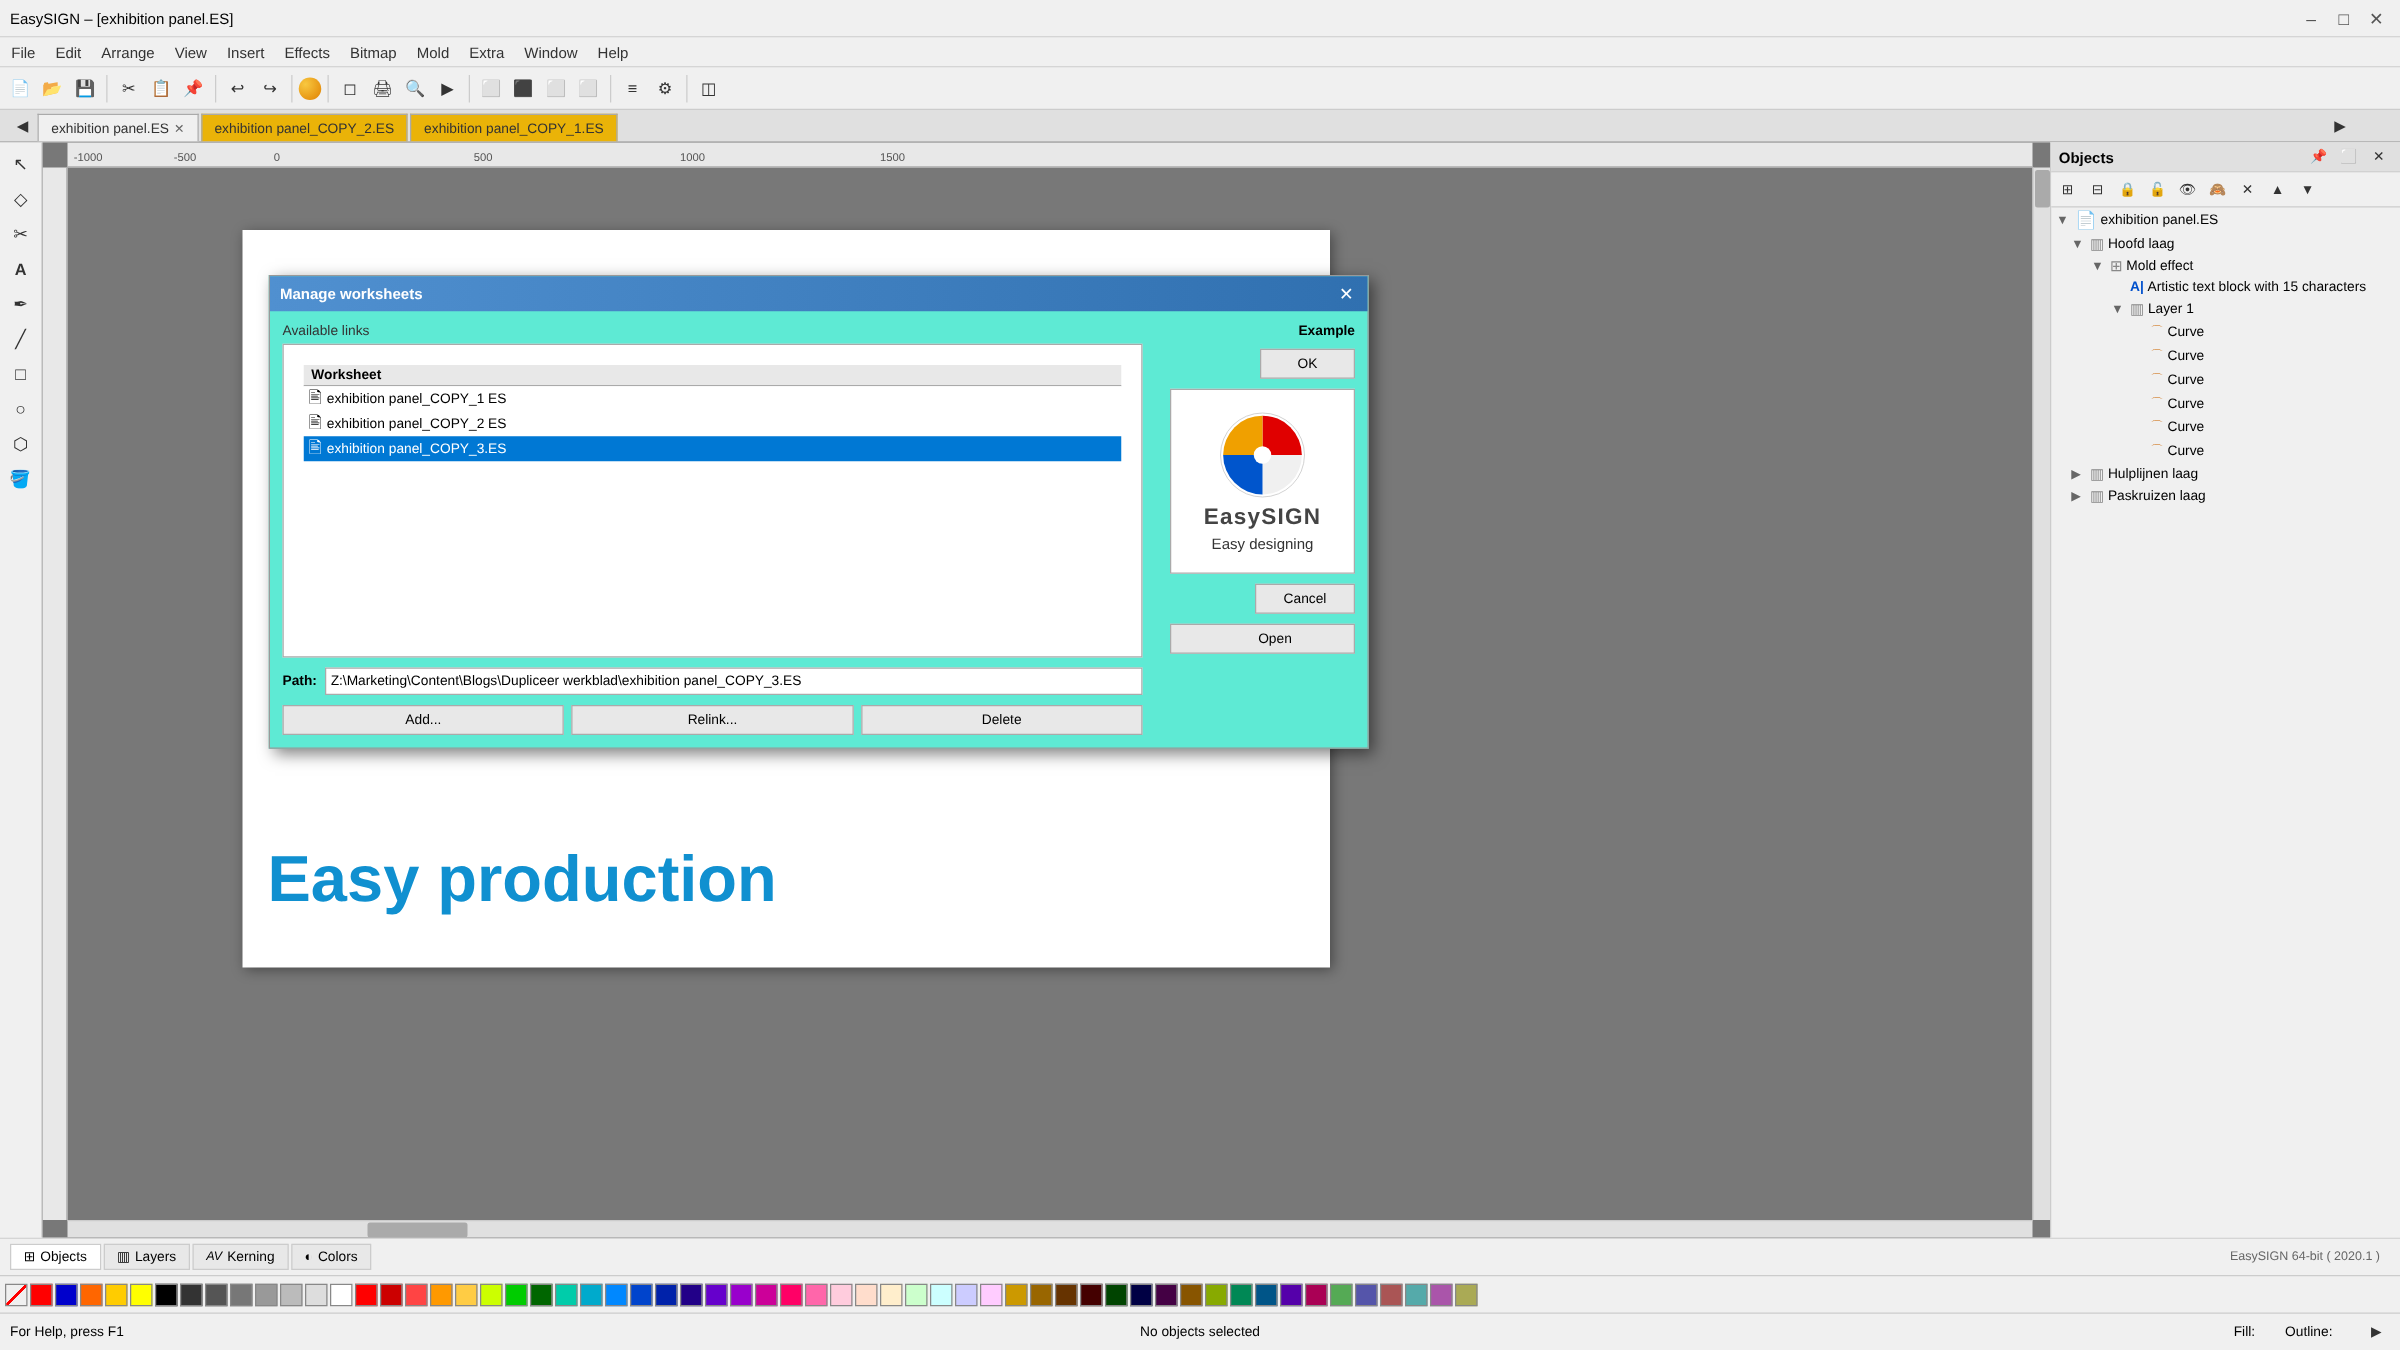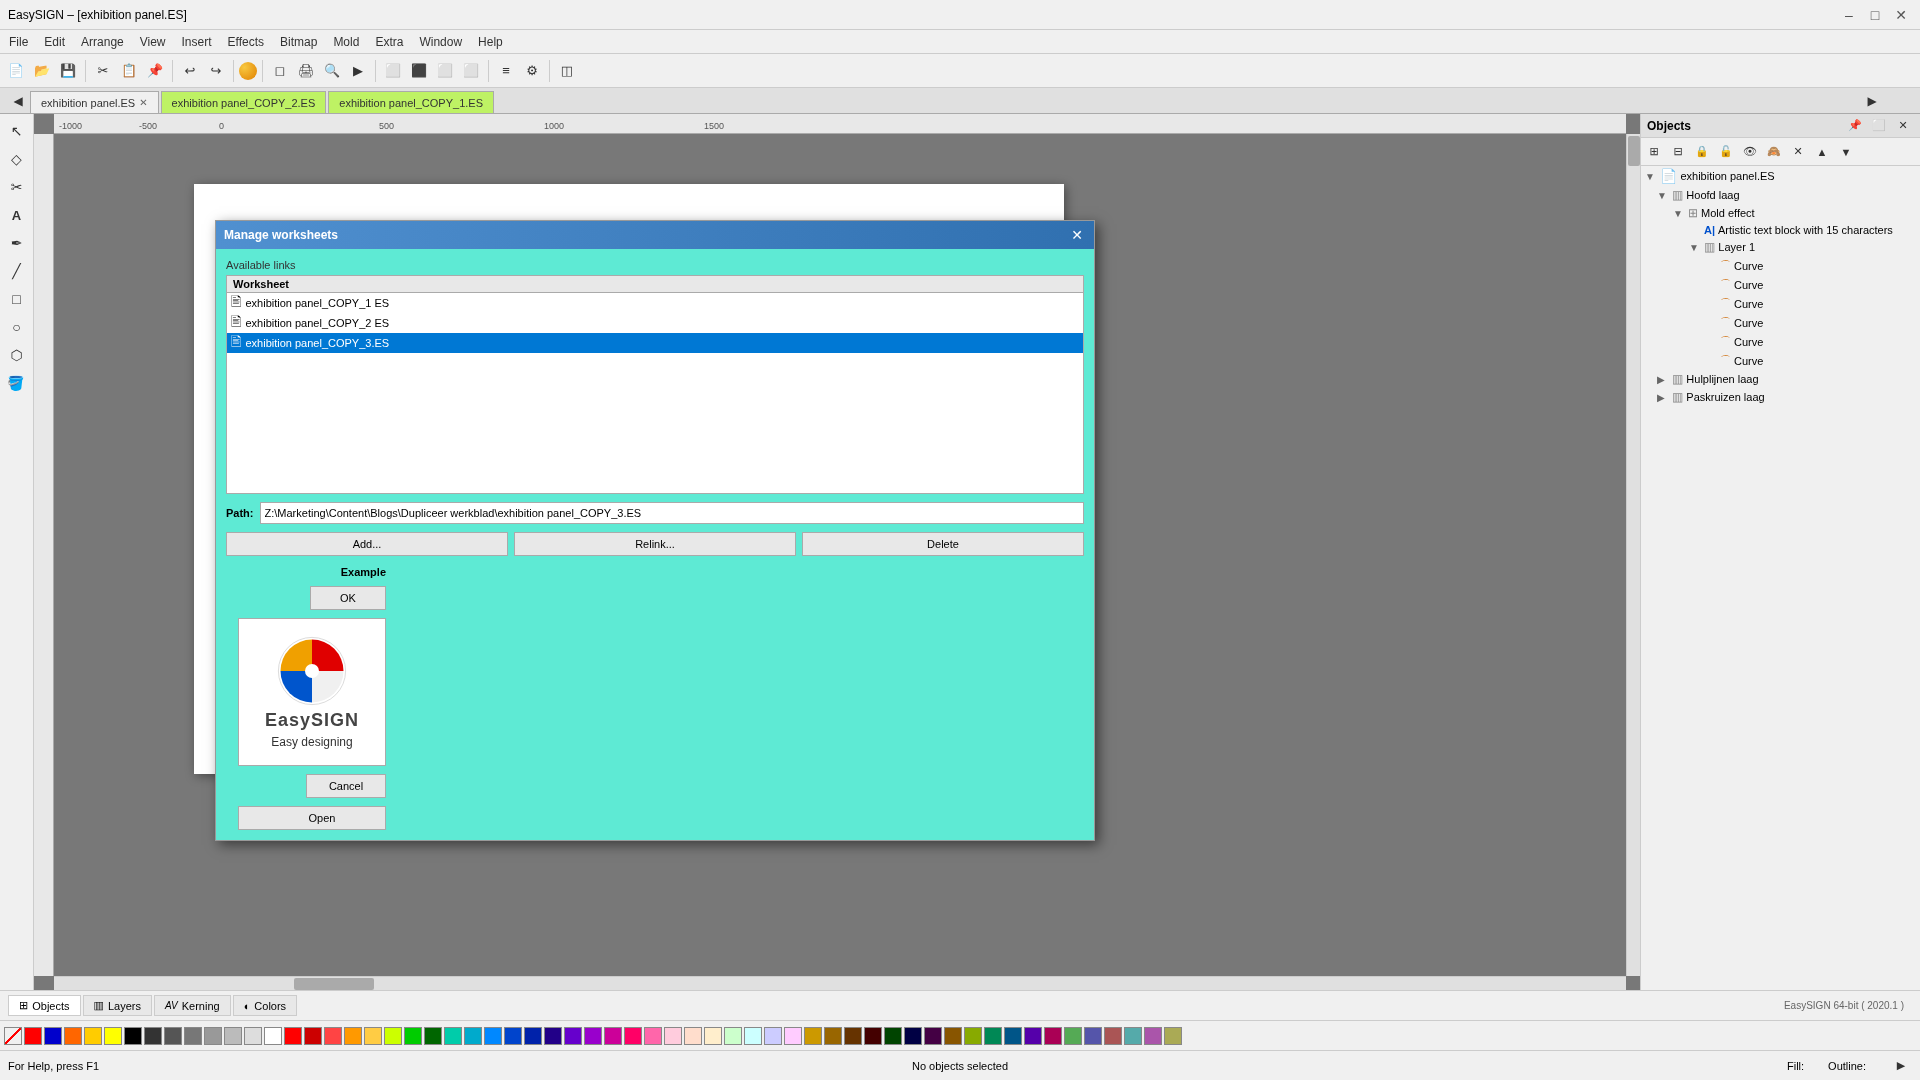--- a/index.html
+++ b/index.html
@@ -89,21 +89,21 @@
       height: 26px;
       background: #e0e0e0;
       display: flex;
       align-items: flex-end;
       padding: 0 36px;
       border-bottom: 1px solid #aaa;
     }
     .tab {
       height: 22px;
       padding: 0 10px;
-      background: #bef264;
+      background: #eab308;
       border: 1px solid #aaa;
       border-bottom: none;
       cursor: pointer;
       display: flex; align-items: center; gap: 4px;
       font-size: 11px;
       color: #333;
       margin-right: 2px;
     }
     .tab.active { background: #f0f0f0; }
     .tab .close-x { font-size: 10px; color: #666; cursor: pointer; }
@@ -291,21 +291,20 @@
       border: none;
       color: white;
       cursor: pointer;
       font-size: 14px;
       display: flex; align-items: center; justify-content: center;
     }
     #dialog-content {
       padding: 10px;
       display: flex;
       gap: 10px;
-      flex-direction: column;
     }
     #dialog-left {
       flex: 1;
       display: flex;
       flex-direction: column;
       gap: 8px;
     }
     #dialog-right {
       width: 160px;
       display: flex;
@@ -713,21 +712,21 @@
 <div id="dialog">
   <div id="dialog-title">
     <span>Manage worksheets</span>
     <button id="dialog-close">✕</button>
   </div>
   <div id="dialog-content">
     <div id="dialog-left">
 
       <div>
         <div style="font-size:11px;color:#333;margin-bottom:4px;font-weight:normal;">Available links</div>
-        <div style="border:1px solid #aaa;background:white;padding:0;">
+        <div style="border:1px solid #aaa;background:white;padding:16px;">
           <div style="background:#e8e8e8;border-bottom:1px solid #aaa;padding:2px 6px;font-size:11px;font-weight:bold;">Worksheet</div>
           <div id="worksheet-list" style="min-height:200px;border:none;">
             <div class="ws-row">
               <span style="font-size:13px;">🖹</span>
               <span>exhibition panel_COPY_1 ES</span>
             </div>
             <div class="ws-row">
               <span style="font-size:13px;">🖹</span>
               <span>exhibition panel_COPY_2 ES</span>
             </div>

